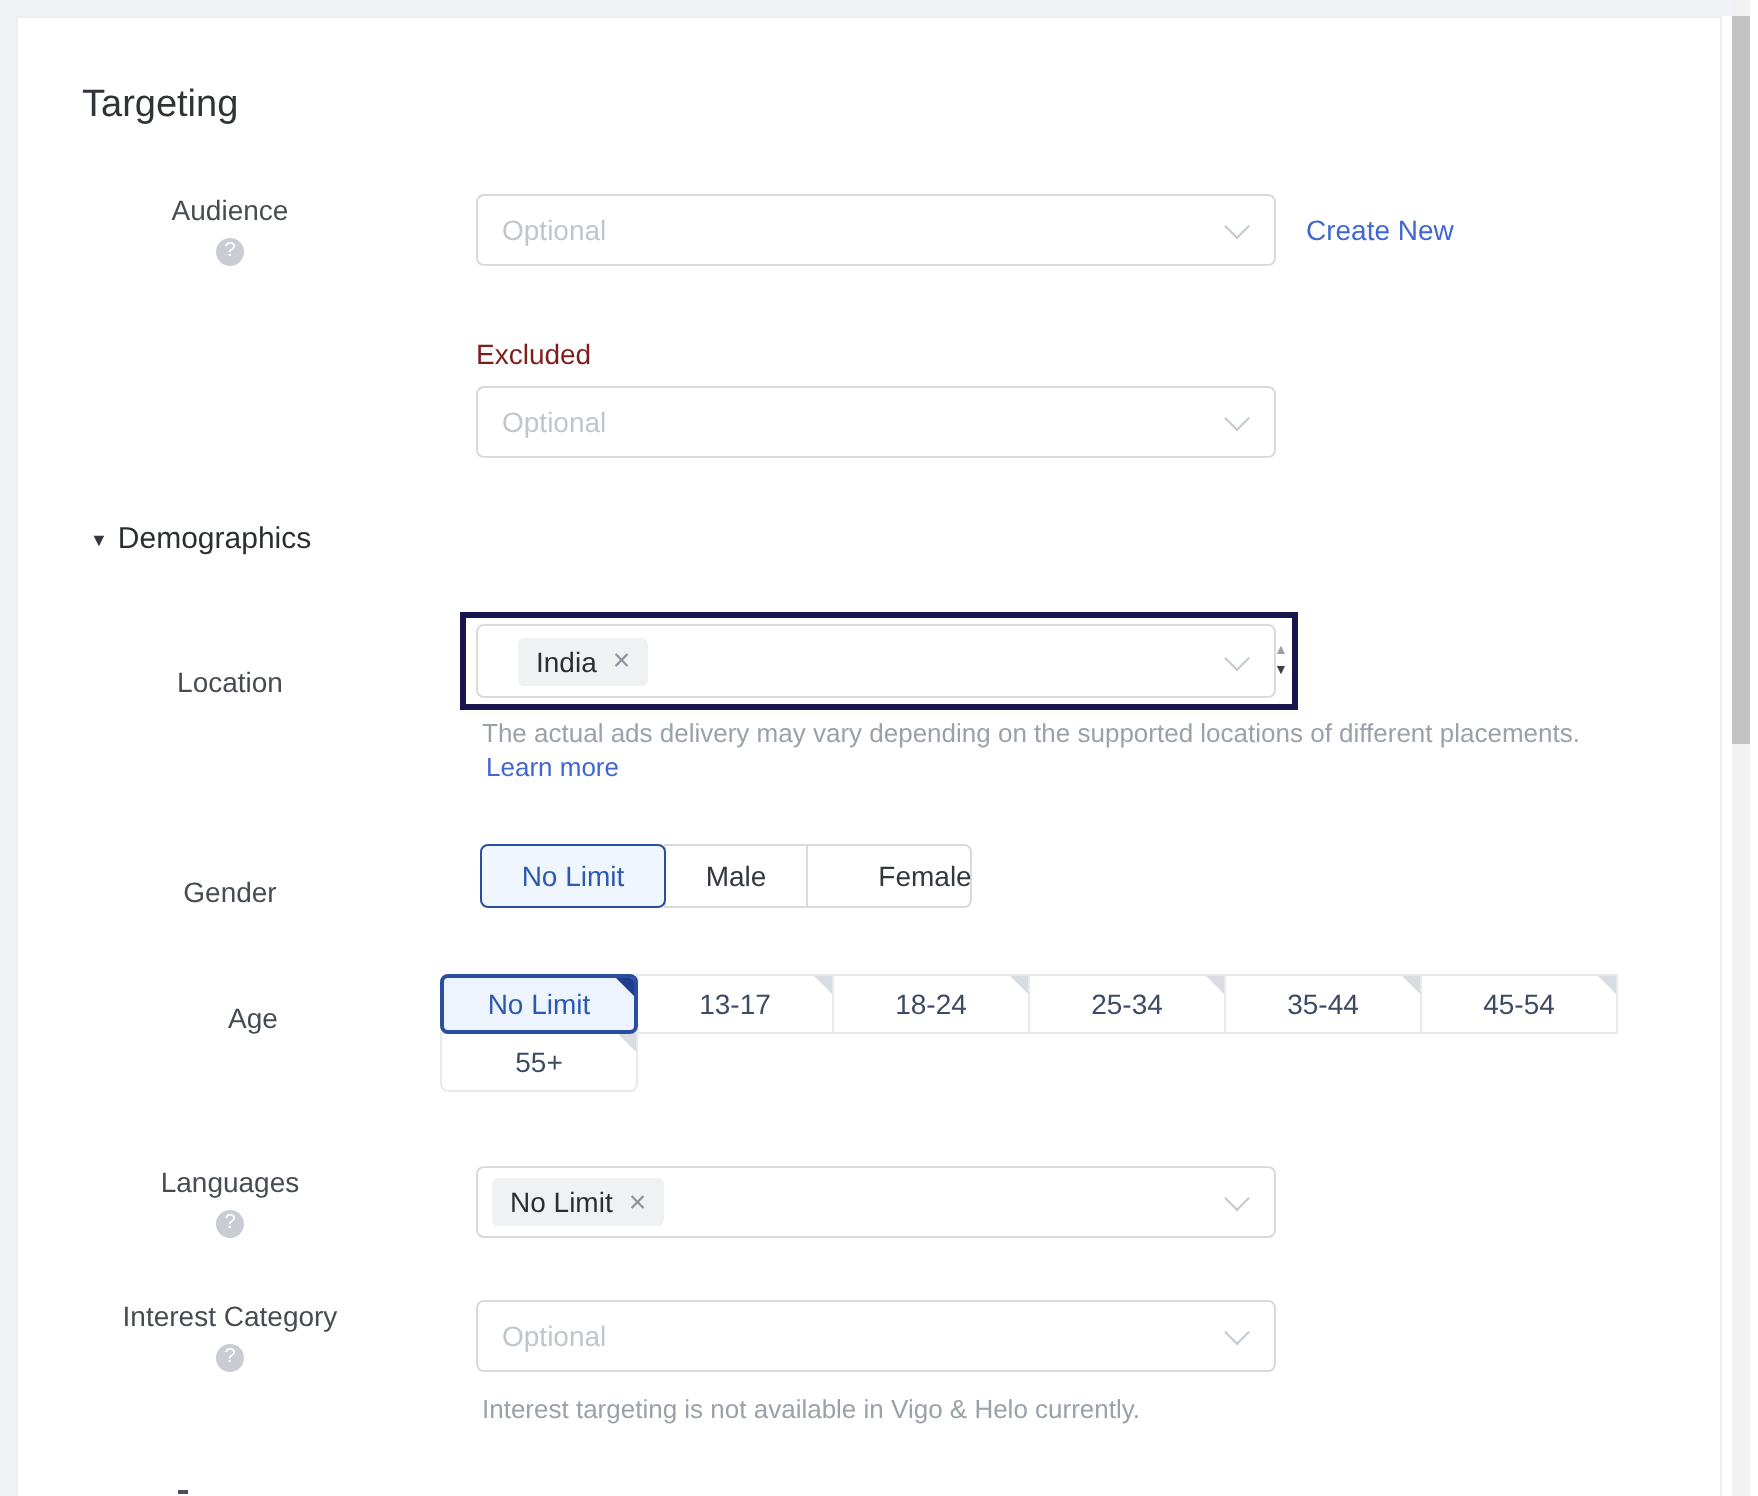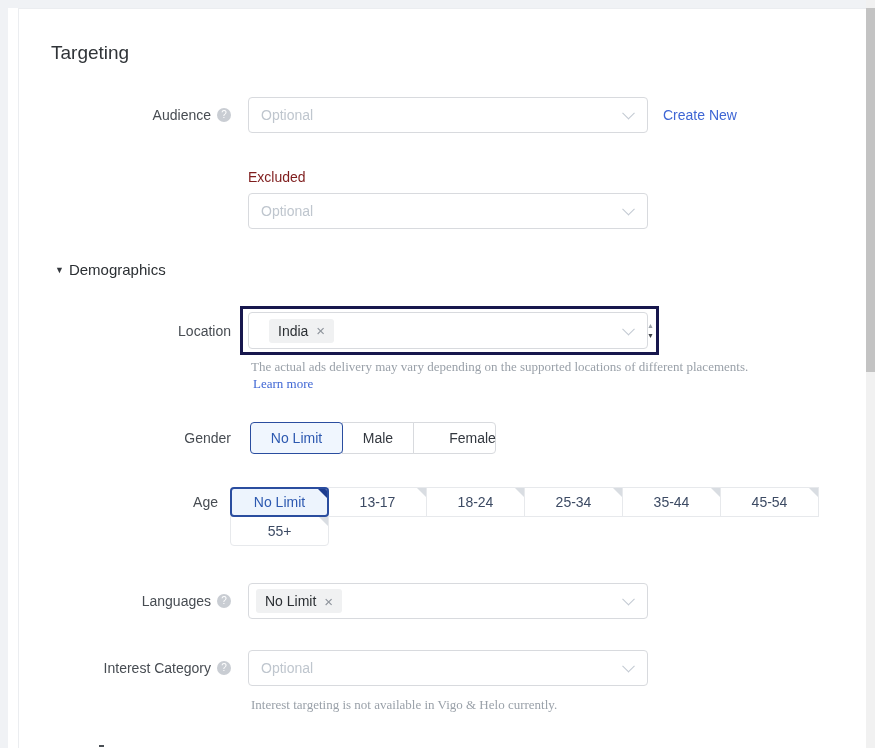--- a/index.html
+++ b/index.html
@@ -5,28 +5,28 @@
   * { margin:0; padding:0; box-sizing:border-box; }
   html,body { width:879px; height:748px; }
   body {
     font-family:"Liberation Sans", sans-serif;
     background:#ffffff; position:relative; overflow:hidden;
     -webkit-font-smoothing:antialiased;
   }
   .strip-left  { position:absolute; left:0; top:0; width:8px; height:748px; background:#f0f2f5; }
   .strip-top   { position:absolute; left:0; top:0; width:866px; height:8px; background:#f0f2f5; }
   .card {
-    position:absolute; left:18px; top:8px; width:853px; height:740px;
+    position:absolute; left:8px; top:8px; width:853px; height:740px;
     background:#ffffff; border:1px solid #ebedf0; border-bottom:none;
   }
   .page-title { position:absolute; left:32px; top:33px; font-size:19px; color:#303438; }
 
   .field-label {
     position:absolute; left:0; width:212px; display:flex; align-items:center;
-    justify-content:flex-end; font-size:14px; color:#474c52; gap:6px;
+    justify-content:flex-end; font-size:14px; color:#474c52; gap:6px;flex-direction:column;
   }
   .help-icon {
     width:14px; height:14px; border-radius:50%; background:#c9cdd3; color:#ffffff;
     font-size:10px; line-height:14px; text-align:center; flex:0 0 auto;
   }
   .select-box {
     position:absolute; width:400px; height:36px; background:#fff;
     border:1px solid #d8dade; border-radius:4px; display:flex; align-items:center;
     padding:0 28px 0 7px;
   }
@@ -54,21 +54,21 @@
   .focus-box {
     position:absolute; left:221px; top:297px; width:419px; height:49px;
     border:3px solid #17174d; background:#ffffff;
   }
   .spinner {
     position:absolute; right:0; top:0; width:11px; height:43px; background:#fff;
     display:flex; flex-direction:column; align-items:center; justify-content:center; gap:3px;
   }
   .spin-up   { font-size:7px; color:#9ba1a8; line-height:1; cursor:pointer; }
   .spin-down { font-size:7px; color:#3d4147; line-height:1; cursor:pointer; }
-  .helper { position:absolute; font-size:13px; color:#9aa1a9; white-space:nowrap;font-family:Liberation Serif, serif; }
+  .helper { position:absolute; font-size:13px; color:#9aa1a9; white-space:nowrap; }
 
   
   .gender-group { position:absolute; left:231px; top:413px; height:32px; display:flex; }
   .seg-btn {
     height:32px; background:#fff; border:1px solid #d8dade; margin-left:-1px;
     display:flex; align-items:center; justify-content:center;
     font-size:14px; color:#33383f; cursor:pointer; position:relative;
   }
   .seg-btn:first-child { margin-left:0; border-radius:4px 0 0 4px; }
   .seg-btn:last-child  { border-radius:0 4px 4px 0; }

